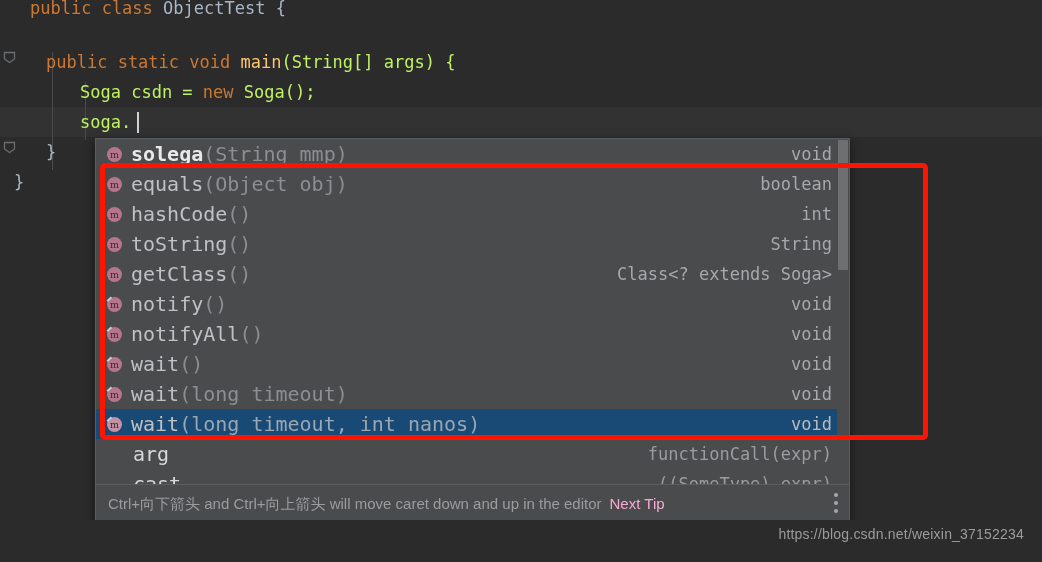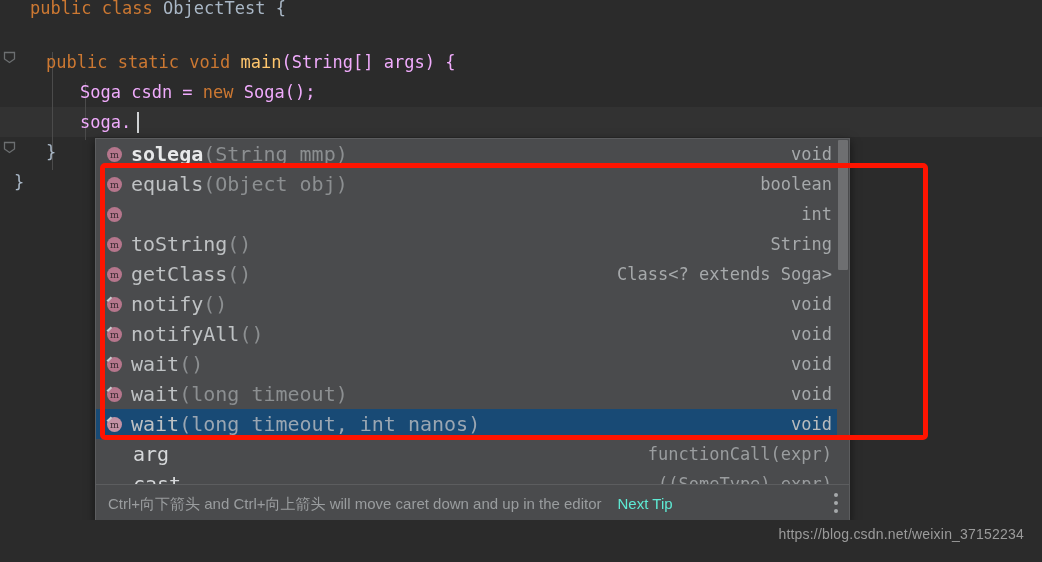--- a/index.html
+++ b/index.html
@@ -57,21 +57,21 @@
     left: 0; width: 1042px;
     height: 30px;
     background: #323232;
   }
   .indent-guide {
     position: absolute;
     width: 1px;
     background: #4b4b4b;
   }
   .kw   { color: #cc7832; }
-  .ident{ color: #f0abfc; }
+  .ident{ color: #bef264; }
   .mname{ color: #ffc66d; }
   .cls  { color: #a9b7c6; }
   .brace{ color: #a9b7c6; }
 
   .caret {
     position: absolute;
     width: 2px;
     height: 21px;
     background: #cfd2d4;
   }
@@ -159,23 +159,23 @@
     left: 12px;
     top: 0;
     height: 37px;
     line-height: 37px;
     font-family: "Liberation Sans", sans-serif;
     font-size: 15px;
     color: #9a9d9f;
     white-space: nowrap;
   }
   .hint-link {
-    color: #5eead4;
+    color: #f9a8d4;
     text-decoration: none;
-    margin-left: 16px;
+    margin-left: 8px;
   }
   .hint-dots {
     position: absolute;
     right: 10px;
     top: 8px;
     width: 5px;
   }
   .hint-dots i {
     display: block;
     width: 4px; height: 4px;
@@ -287,20 +287,21 @@
         <span class="row-type">boolean</span>
       </div>
 
       <div class="row">
         <span class="row-icon">
           <svg width="17" height="17" viewBox="0 0 17 17">
               <circle cx="8.5" cy="8.5" r="7.5" fill="#b5768c"></circle>
               <text x="8.5" y="12.4" font-size="9.5" font-family="DejaVu Serif, serif" fill="#3b2a31" text-anchor="middle">m</text>
             </svg>
         </span>
+        <span class="row-label"><span>hashCode</span><span class="dim">()</span></span>
         <span class="row-type">int</span>
       </div>
 
       <div class="row">
         <span class="row-icon">
           <svg width="17" height="17" viewBox="0 0 17 17">
               <circle cx="8.5" cy="8.5" r="7.5" fill="#b5768c"></circle>
               <text x="8.5" y="12.4" font-size="9.5" font-family="DejaVu Serif, serif" fill="#3b2a31" text-anchor="middle">m</text>
             </svg>
         </span>

